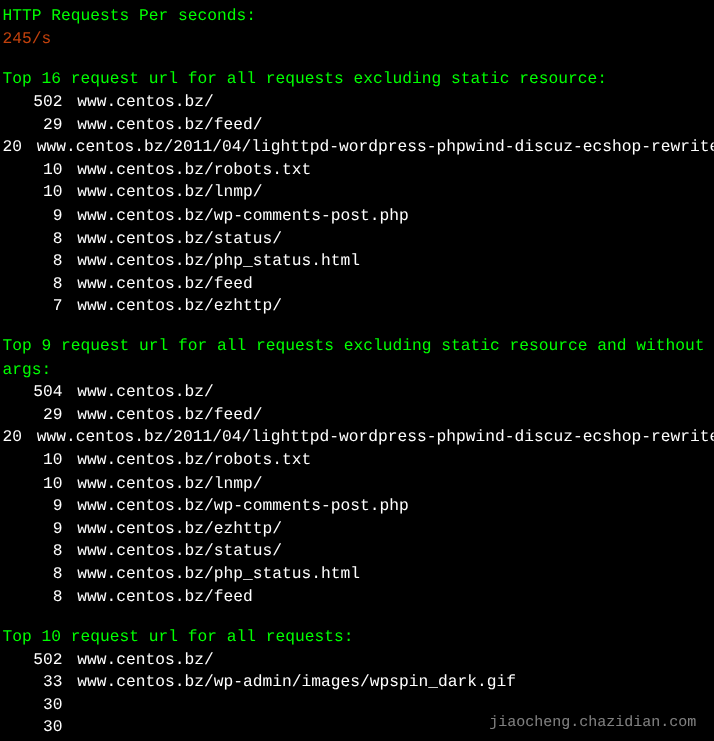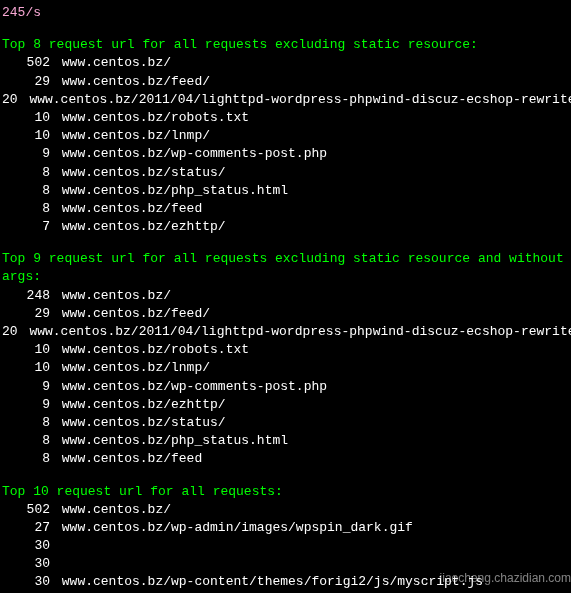--- a/index.html
+++ b/index.html
@@ -16,92 +16,93 @@
       width: 571px;
       height: 593px;
       padding: 4px 2px;
       overflow: hidden;
       position: relative;
     }
     .heading {
       color: #00ff00;
     }
     .value {
-      color: #f9a8d4;
+      color: #c2410c;
     }
     .section {
       margin-bottom: 14px;
     }
     .row {
       display: flex;
       white-space: pre;
     }
     .count {
       display: inline-block;
       width: 48px;
       text-align: right;
       color: #ffffff;
     }
     .url {
       color: #ffffff;
       padding-left: 4px;
     }
     .watermark {
       position: absolute;
-      right: 0;
+      right: 14px;
       bottom: 6px;
       color: rgba(255,255,255,0.5);
       font-size: 12px;
-      font-family: Liberation Sans, sans-serif;
+      font-family: Liberation Mono, monospace;
       text-align: center;
     }
   </style>
 </head>
 <body>
 
 <div class="section">
+  <div class="heading">HTTP Requests Per seconds:</div>
   <div class="value">245/s</div>
 </div>
 
 <div class="section">
-  <div class="heading">Top 8 request url for all requests excluding static resource:</div>
+  <div class="heading">Top 16 request url for all requests excluding static resource:</div>
   <div>
       <div class="row"><span class="count">502</span><span class="url"> www.centos.bz/</span></div>
       <div class="row"><span class="count">29</span><span class="url"> www.centos.bz/feed/</span></div>
       <div class="row"><span class="count">20</span><span class="url"> www.centos.bz/2011/04/lighttpd-wordpress-phpwind-discuz-ecshop-rewrite/</span></div>
       <div class="row"><span class="count">10</span><span class="url"> www.centos.bz/robots.txt</span></div>
       <div class="row"><span class="count">10</span><span class="url"> www.centos.bz/lnmp/</span></div>
       <div class="row"><span class="count">9</span><span class="url"> www.centos.bz/wp-comments-post.php</span></div>
       <div class="row"><span class="count">8</span><span class="url"> www.centos.bz/status/</span></div>
       <div class="row"><span class="count">8</span><span class="url"> www.centos.bz/php_status.html</span></div>
       <div class="row"><span class="count">8</span><span class="url"> www.centos.bz/feed</span></div>
       <div class="row"><span class="count">7</span><span class="url"> www.centos.bz/ezhttp/</span></div>
     </div>
 </div>
 
 <div class="section">
   <div class="heading">Top 9 request url for all requests excluding static resource and without args:</div>
   <div>
-      <div class="row"><span class="count">248</span><span class="url"> www.centos.bz/</span></div>
+      <div class="row"><span class="count">504</span><span class="url"> www.centos.bz/</span></div>
       <div class="row"><span class="count">29</span><span class="url"> www.centos.bz/feed/</span></div>
       <div class="row"><span class="count">20</span><span class="url"> www.centos.bz/2011/04/lighttpd-wordpress-phpwind-discuz-ecshop-rewrite/</span></div>
       <div class="row"><span class="count">10</span><span class="url"> www.centos.bz/robots.txt</span></div>
       <div class="row"><span class="count">10</span><span class="url"> www.centos.bz/lnmp/</span></div>
       <div class="row"><span class="count">9</span><span class="url"> www.centos.bz/wp-comments-post.php</span></div>
       <div class="row"><span class="count">9</span><span class="url"> www.centos.bz/ezhttp/</span></div>
       <div class="row"><span class="count">8</span><span class="url"> www.centos.bz/status/</span></div>
       <div class="row"><span class="count">8</span><span class="url"> www.centos.bz/php_status.html</span></div>
       <div class="row"><span class="count">8</span><span class="url"> www.centos.bz/feed</span></div>
     </div>
 </div>
 
 <div class="section">
   <div class="heading">Top 10 request url for all requests:</div>
   <div>
       <div class="row"><span class="count">502</span><span class="url"> www.centos.bz/</span></div>
-      <div class="row"><span class="count">27</span><span class="url"> www.centos.bz/wp-admin/images/wpspin_dark.gif</span></div>
+      <div class="row"><span class="count">33</span><span class="url"> www.centos.bz/wp-admin/images/wpspin_dark.gif</span></div>
       <div class="row"><span class="count">30</span></div>
       <div class="row"><span class="count">30</span></div>
       <div class="row"><span class="count">30</span><span class="url"> www.centos.bz/wp-content/themes/forigi2/js/myscript.js</span></div>
     </div>
 </div>
 
 <div class="watermark">jiaocheng.chazidian.com</div>
 
 </body></html>

